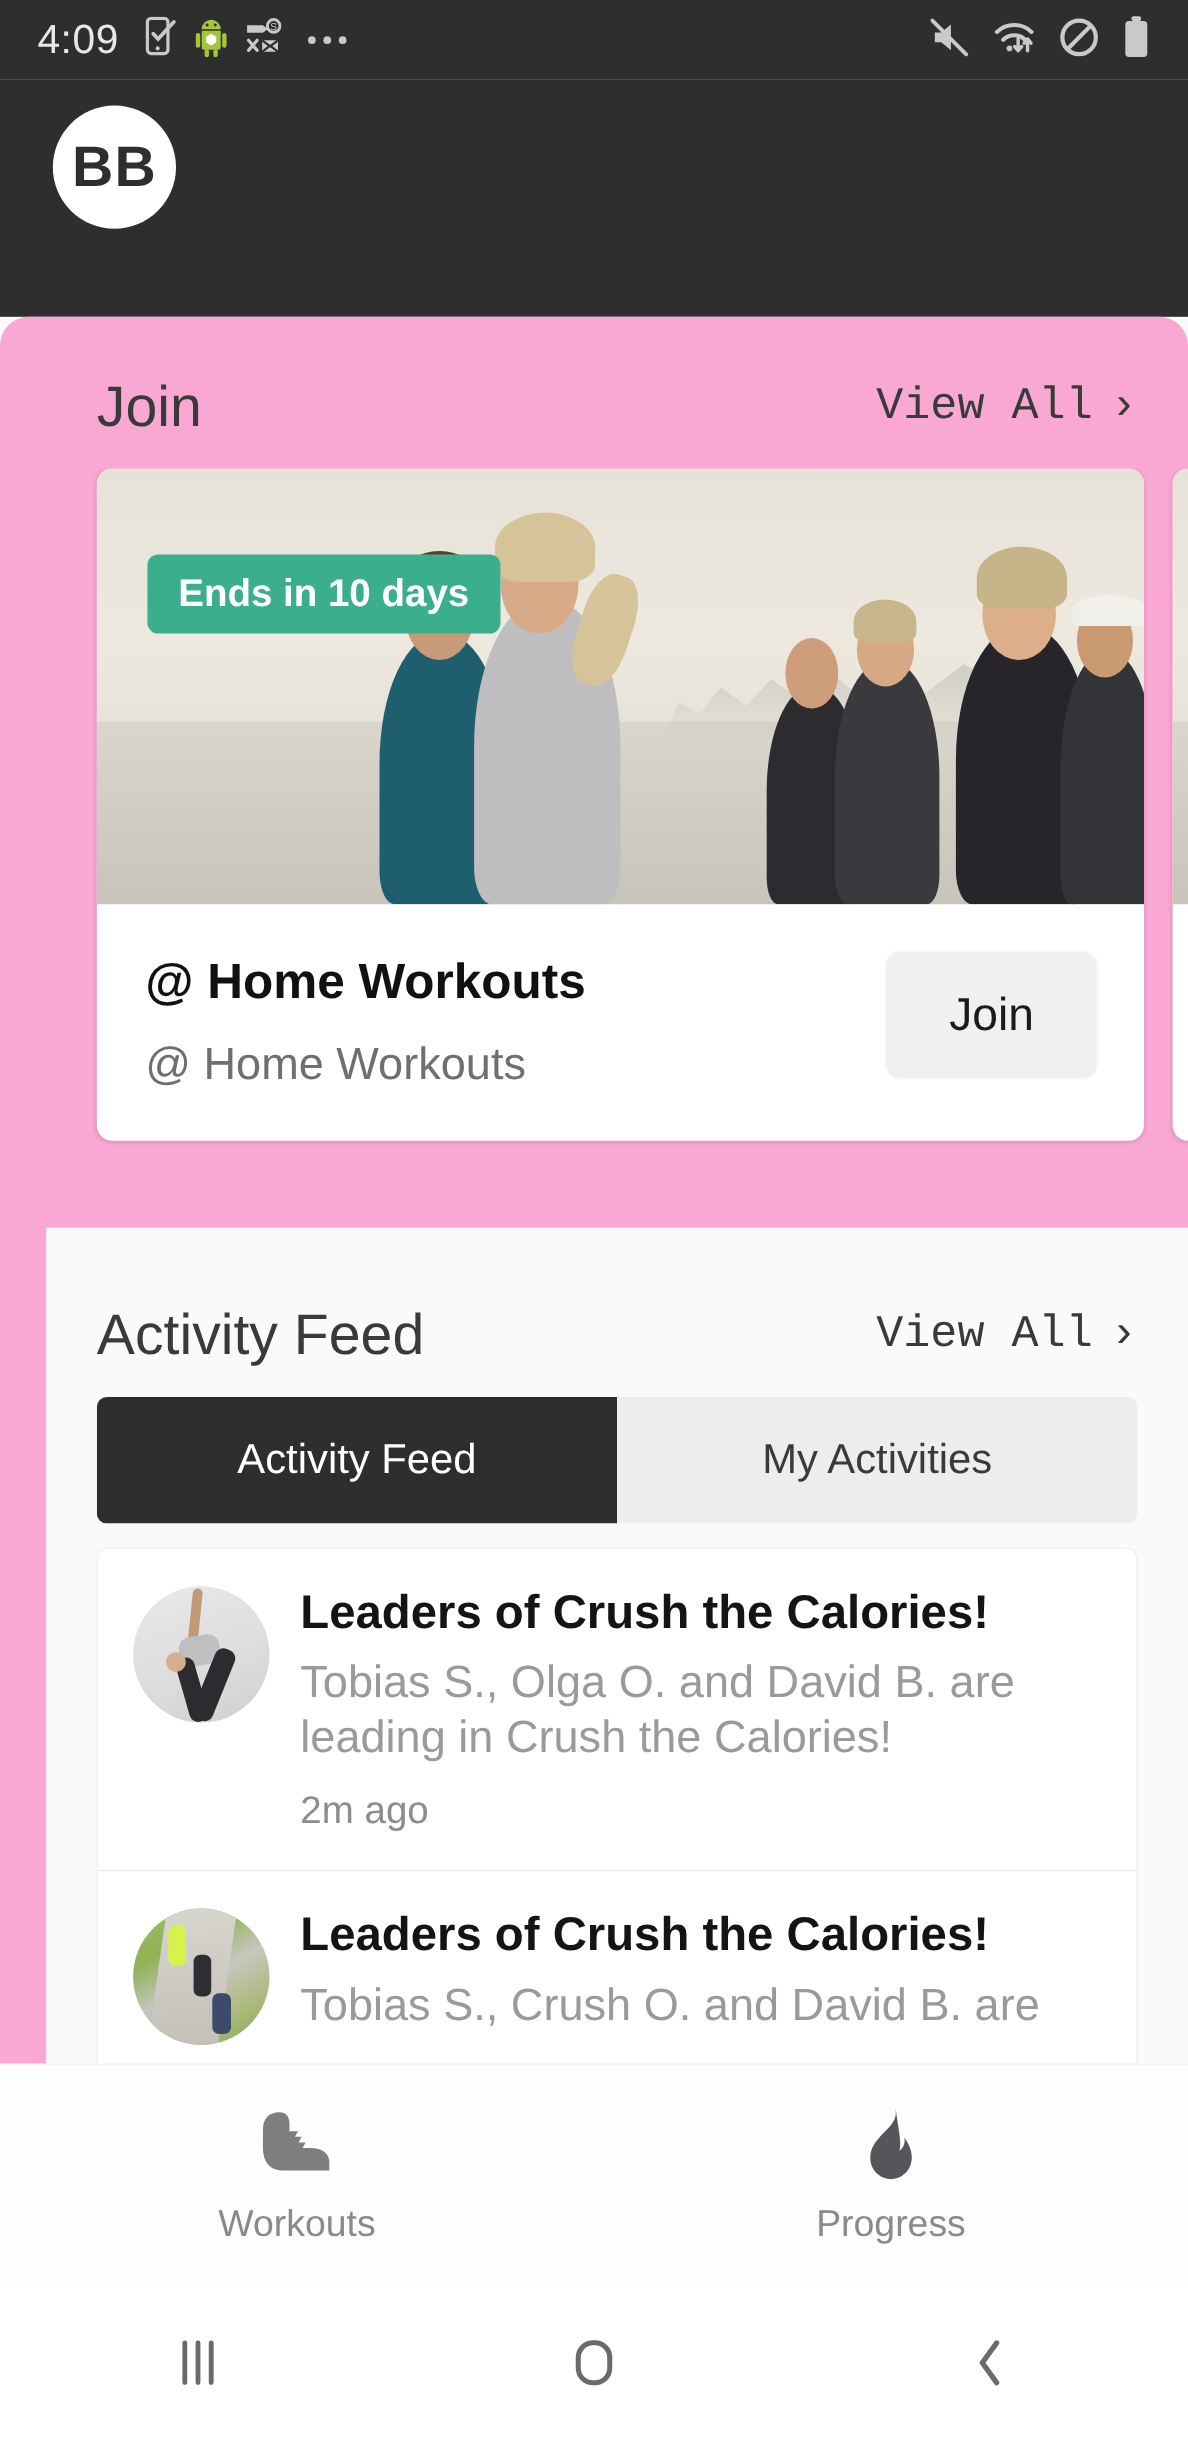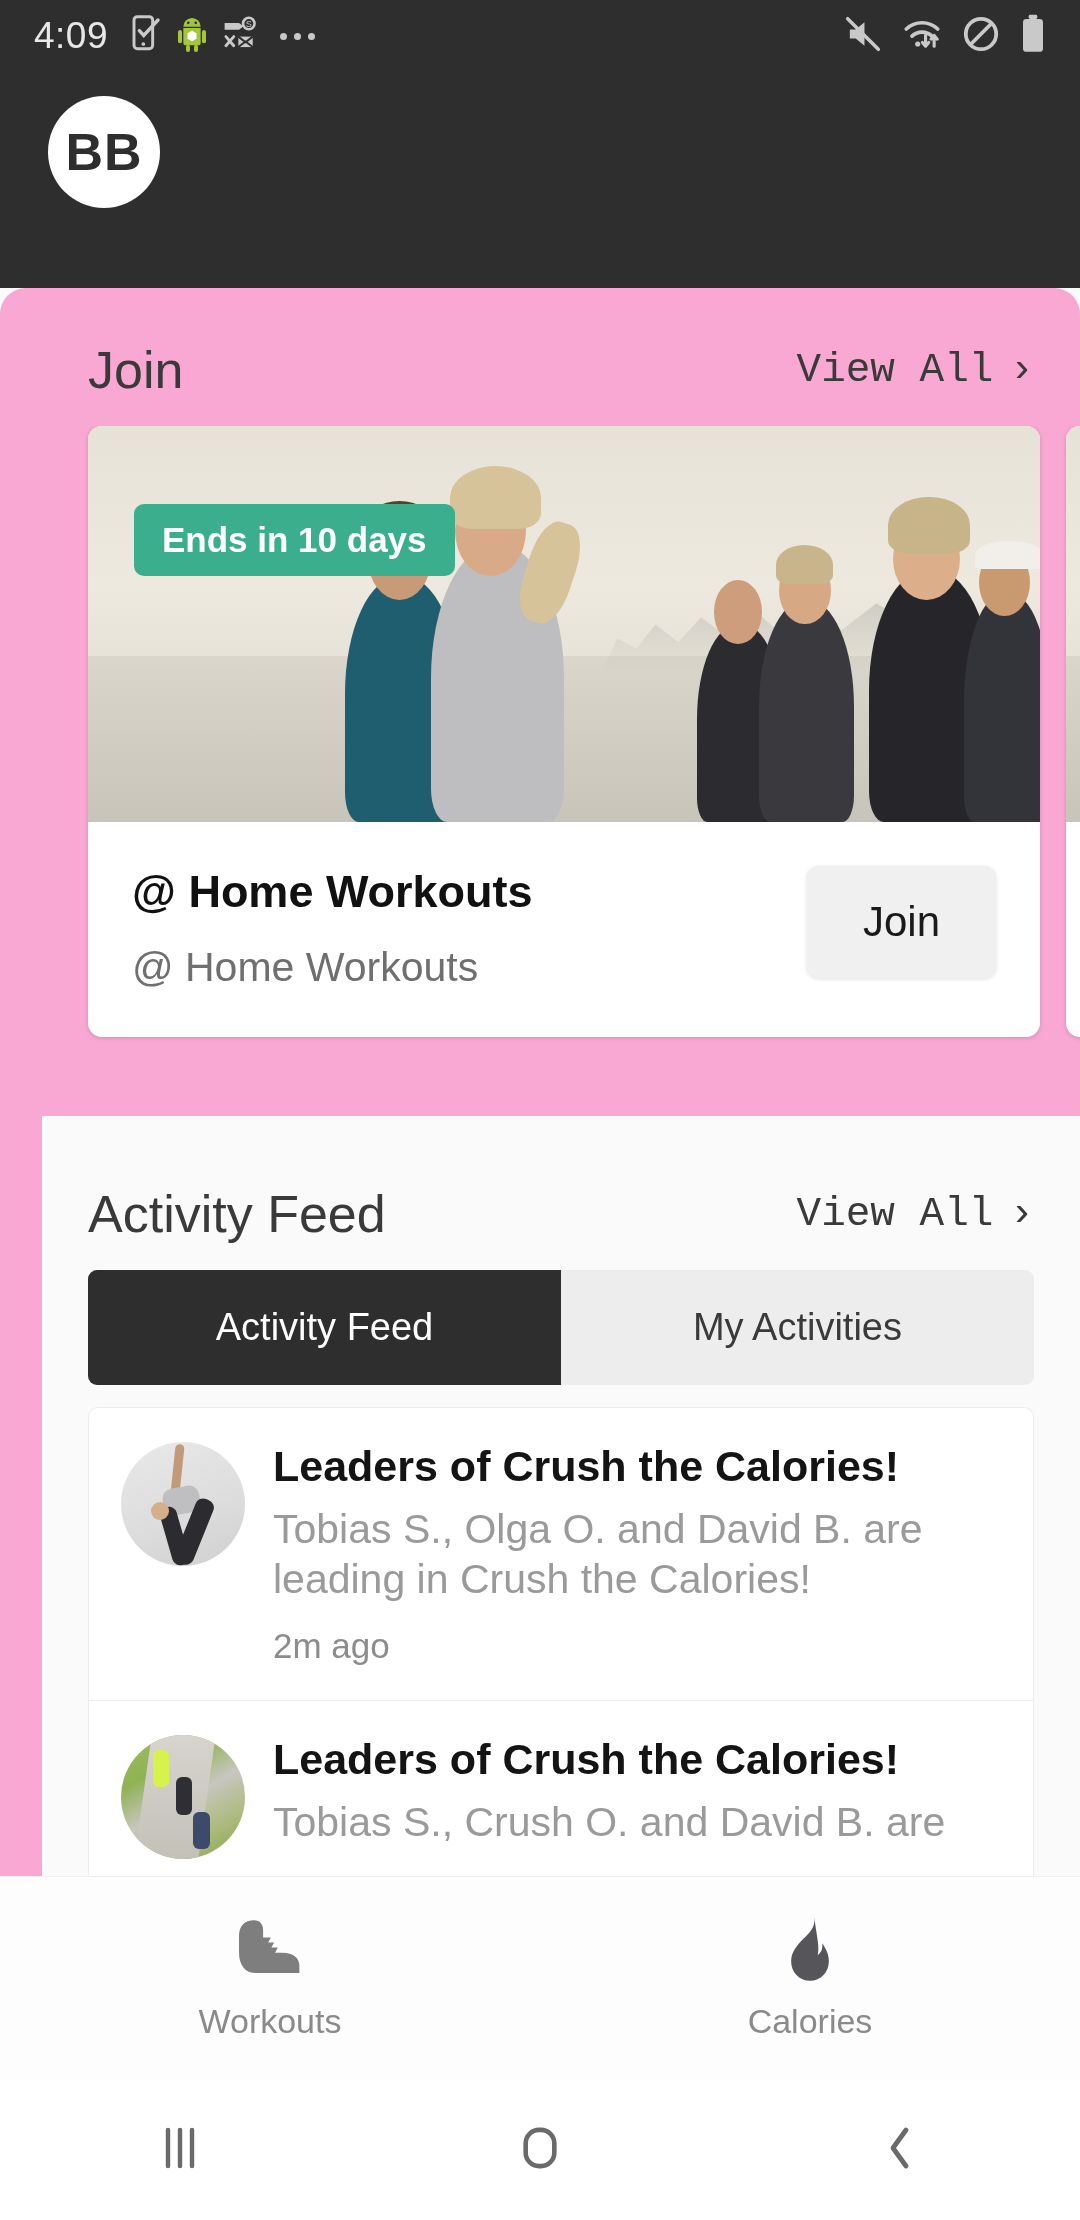--- a/index.html
+++ b/index.html
@@ -387,21 +387,21 @@
       </svg>
     </span>
     <span class="nav-label">Workouts</span>
   </div>
   <div class="nav-item">
     <span>
       <svg width="72" height="66" viewBox="0 0 30 28">
         <path d="M16.8 0.5c.6 4.6-2.2 6.6-4.6 9.2C9.4 12.6 7 15.4 7 19.2c0 4.6 3.4 8.3 8 8.3s8-3.7 8-8.3c0-3-1.2-5.2-2.8-7.6.3 2.4-.5 4-1.9 5 .8-3.6-.3-7.4-1.5-16.1z" fill="#55555A"></path>
       </svg>
     </span>
-    <span class="nav-label">Calories</span>
+    <span class="nav-label">Progress</span>
   </div>
 </div>
 
 <div class="androidnav">
   <div class="an">
     <span>
       <svg width="40" height="48" viewBox="0 0 20 24">
         <path d="M4 3v18M10 3v18M16 3v18" stroke="#6A6A6A" stroke-width="2.2" stroke-linecap="round"></path>
       </svg>
     </span>

